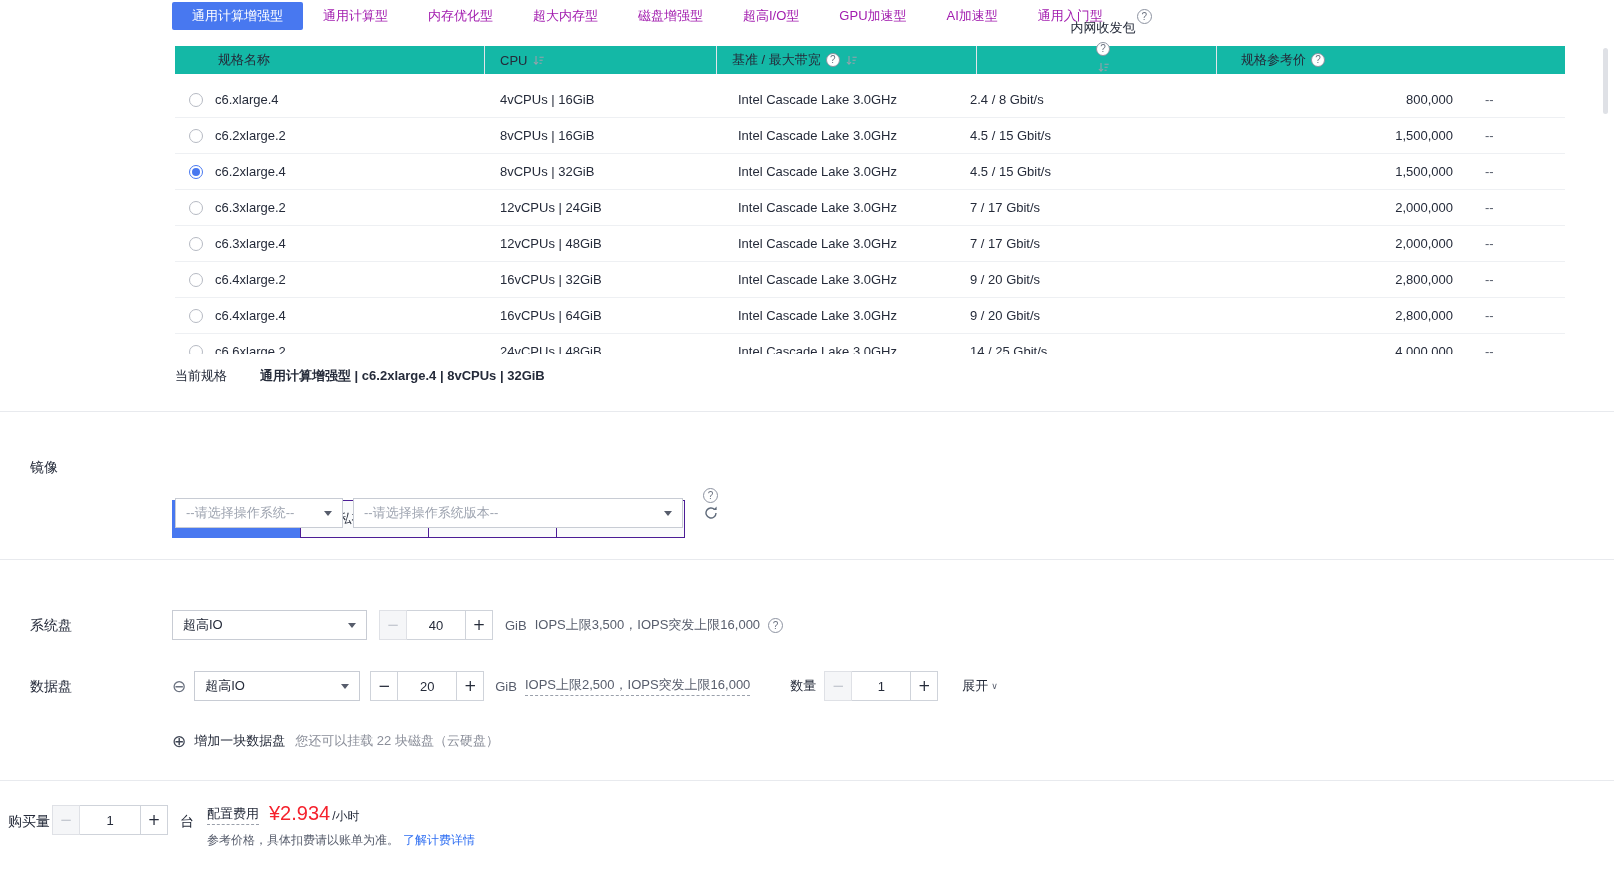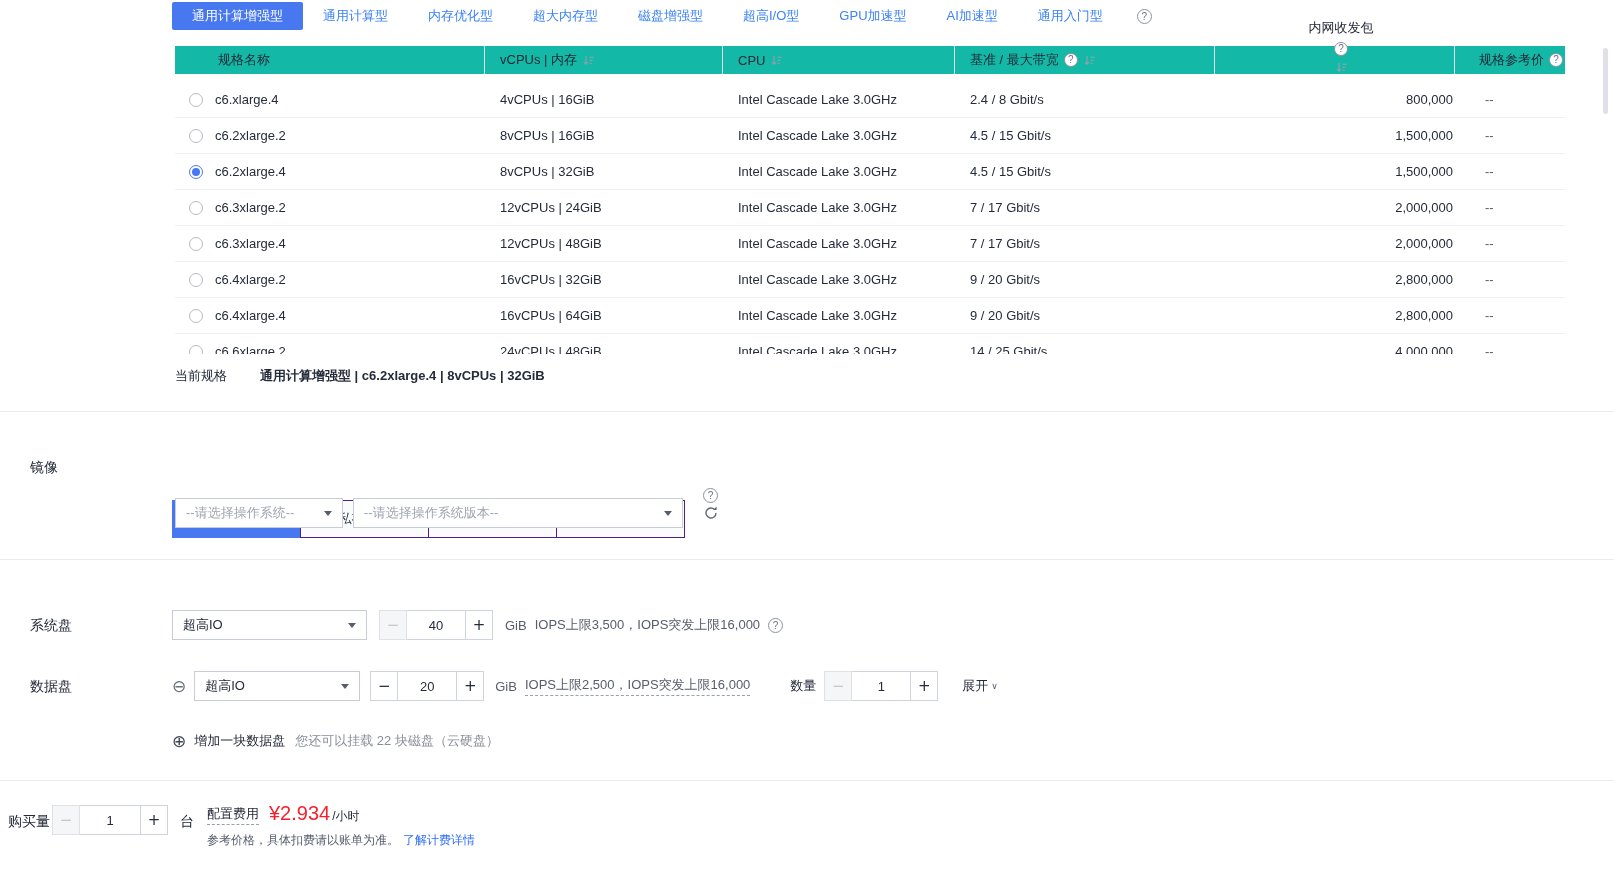--- a/index.html
+++ b/index.html
@@ -6,21 +6,21 @@
   html,body { background:#fff; }
   body {
     width:1614px; height:871px; position:relative; overflow:hidden;
     font-family:"Liberation Sans","DejaVu Sans",sans-serif;
     font-size:13px; color:#252b3a;
   }
   .abs { position:absolute; }
 
   
   .flavor-tabs { left:172px; top:2px; display:flex; align-items:center; }
-  .ftab { padding:5px 20px; cursor:pointer; white-space:nowrap; color:#3b82f6; }
+  .ftab { padding:5px 20px; cursor:pointer; white-space:nowrap; color:#a21caf; }
   .ftab.active { background:#4878f0; color:#fff; border-radius:2px; }
   .qicon {
     display:inline-block; width:15px; height:15px; border:1px solid #8d93a1;
     border-radius:50%; font-size:10px; line-height:13px; text-align:center;
     color:#6b7280; background:#fff; flex:0 0 auto;
   }
   .flavor-tabs .qicon { margin-left:14px; }
 
   
   .spec-table { left:175px; top:46px; width:1390px; }
@@ -138,29 +138,20 @@
   <div class="ftab">AI加速型</div>
   <div class="ftab">通用入门型</div>
   <span class="qicon">?</span>
 </div>
 
 <div class="abs spec-table">
   <div class="thead">
     <div class="hc c1 bl">
       <span>规格名称</span>
     </div>
-    <div class="hc c2 bl">
-      <span>vCPUs | 内存</span>
-      <span class="sort-icon">
-          <svg width="13" height="13" viewBox="0 0 13 13">
-            <path d="M4 2v8.2M1.9 8l2.1 2.3L6.1 8" stroke="#9aa0ab" fill="none" stroke-width="1.1"></path>
-            <path d="M7.5 3.2h4.2M7.5 6.2h3.2M7.5 9.2h2.2" stroke="#9aa0ab" stroke-width="1.1"></path>
-          </svg>
-        </span>
-    </div>
     <div class="hc c3 bl">
       <span>CPU</span>
       <span class="sort-icon">
           <svg width="13" height="13" viewBox="0 0 13 13">
             <path d="M4 2v8.2M1.9 8l2.1 2.3L6.1 8" stroke="#9aa0ab" fill="none" stroke-width="1.1"></path>
             <path d="M7.5 3.2h4.2M7.5 6.2h3.2M7.5 9.2h2.2" stroke="#9aa0ab" stroke-width="1.1"></path>
           </svg>
         </span>
     </div>
     <div class="hc c4 bl">

